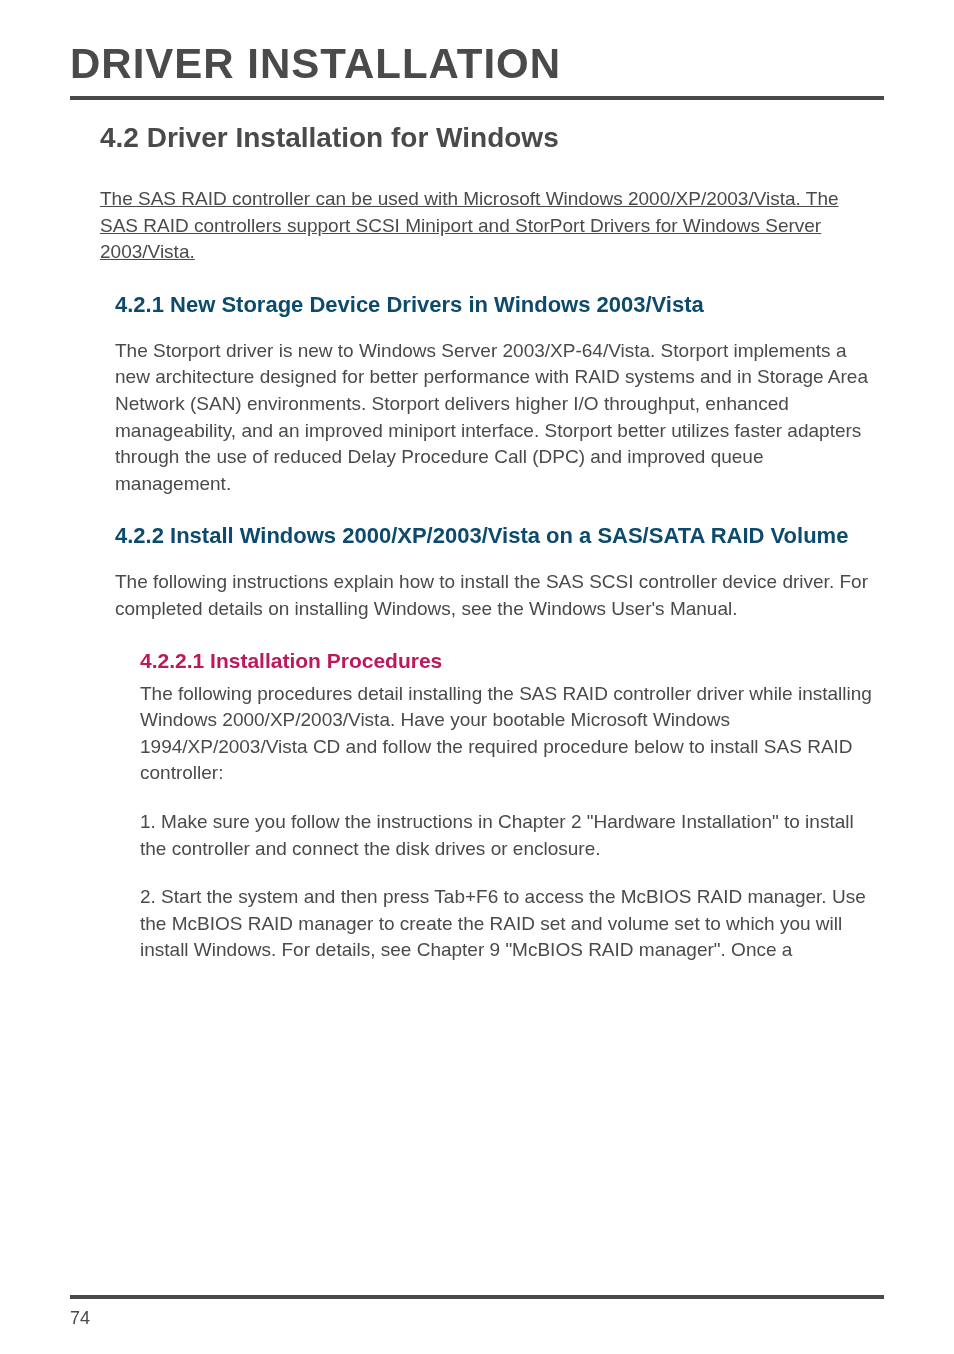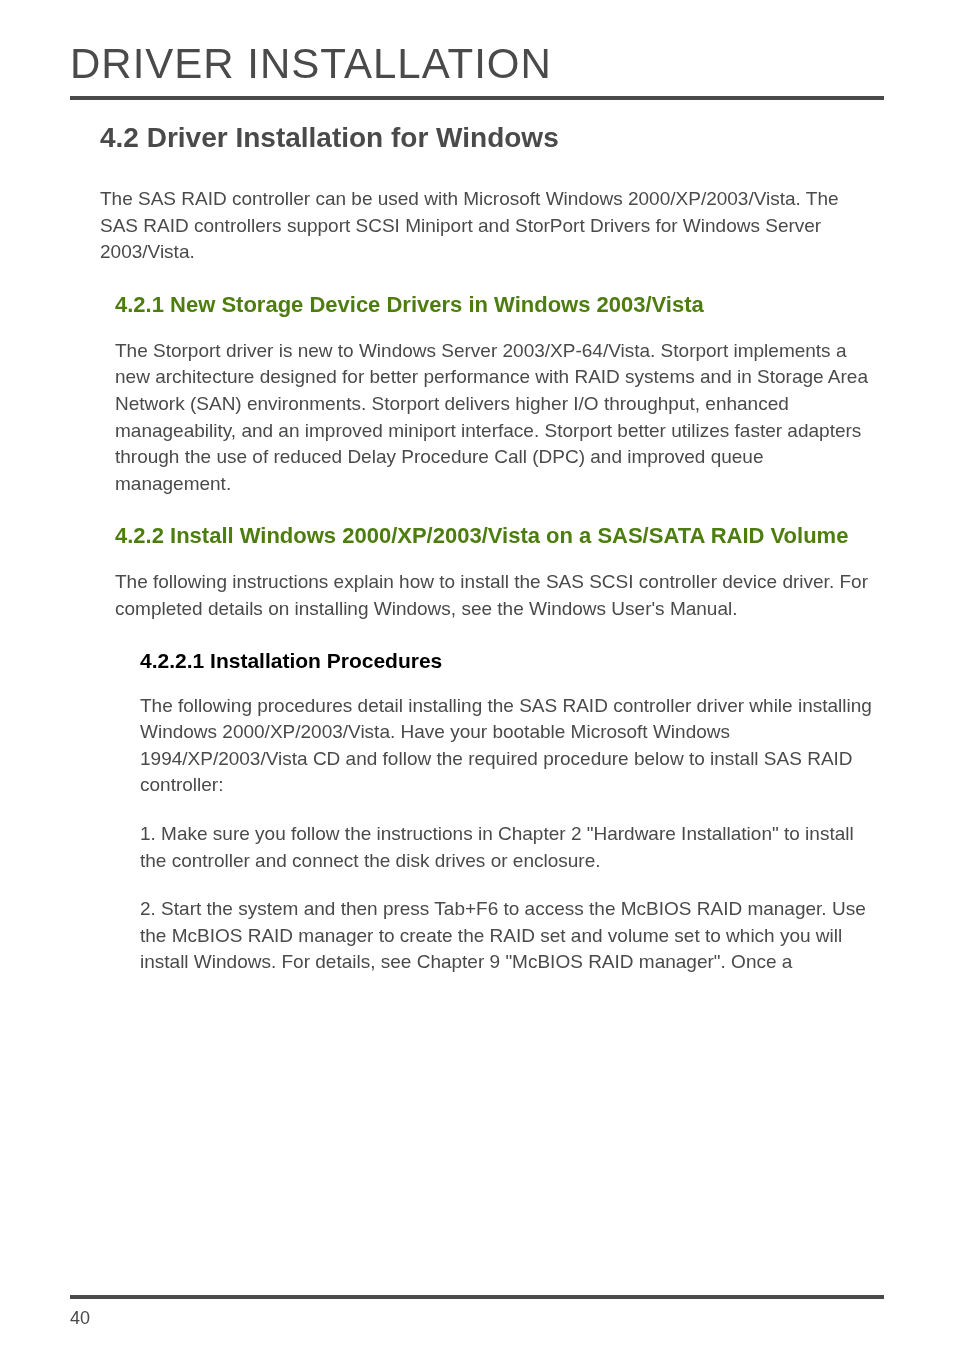--- a/index.html
+++ b/index.html
@@ -11,21 +11,21 @@
       width: 954px;
       height: 1354px;
       background: #ffffff;
       font-family: Verdana, Geneva, sans-serif;
       color: #4a4a4a;
       padding: 40px 70px 20px 70px;
       position: relative;
     }
     .page-title {
       font-size: 42px;
-      font-weight: normal;
+      font-weight: bold;
       letter-spacing: 1px;
       margin-bottom: 8px;
       color: #4a4a4a;
     }
     .title-divider {
       border: none;
       border-top: 4px solid #4a4a4a;
       margin-bottom: 22px;
     }
     .section-heading {
@@ -35,43 +35,44 @@
       margin-bottom: 32px;
       color: #4a4a4a;
     }
     .body-text {
       font-size: 19px;
       line-height: 1.4;
       margin-left: 30px;
       margin-right: 10px;
       margin-bottom: 26px;
       color: #4a4a4a;
+      text-decoration: underline;
     }
     .subsection-heading {
       font-size: 22px;
       font-weight: bold;
       margin-left: 45px;
       margin-right: 10px;
       margin-bottom: 20px;
-      color: #4d7c0f;
+      color: #0c4a6e;
     }
     .subsection-text {
       font-size: 19px;
       line-height: 1.4;
       margin-left: 45px;
       margin-right: 10px;
       margin-bottom: 26px;
       color: #4a4a4a;
     }
     .subsubsection-heading {
       font-size: 21px;
       font-weight: bold;
       margin-left: 70px;
-      margin-bottom: 20px;
-      color: #000000;
+      margin-bottom: 8px;
+      color: #be185d;
     }
     .subsubsection-text {
       font-size: 19px;
       line-height: 1.4;
       margin-left: 70px;
       margin-right: 10px;
       margin-bottom: 22px;
       color: #4a4a4a;
     }
     .bold-inline {
@@ -109,13 +110,13 @@
 <p class="subsection-text">The following instructions explain how to install the SAS SCSI controller device driver. For completed details on installing Windows, see the Windows User's Manual.</p>
 
 <h4 class="subsubsection-heading">4.2.2.1 Installation Procedures</h4>
 <p class="subsubsection-text">The following procedures detail installing the SAS RAID controller driver while installing Windows 2000/XP/2003/Vista. Have your bootable Microsoft Windows 1994/XP/2003/Vista CD and follow the required procedure below to install SAS RAID controller:</p>
 <p class="subsubsection-text">1. Make sure you follow the instructions in Chapter 2 "Hardware Installation" to install the controller and connect the disk drives or enclosure.</p>
 <p class="subsubsection-text">
   <span>2. Start the system and then press </span><span class="bold-inline">Tab+F6</span><span> to access the McBIOS RAID manager.  Use the McBIOS RAID manager to create the RAID set and volume set to which you will install Windows. For details, see Chapter 9 "McBIOS RAID manager". Once a</span>
 </p>
 
 <hr class="footer-divider">
-<div class="page-number">40</div>
+<div class="page-number">74</div>
 
 </body></html>

